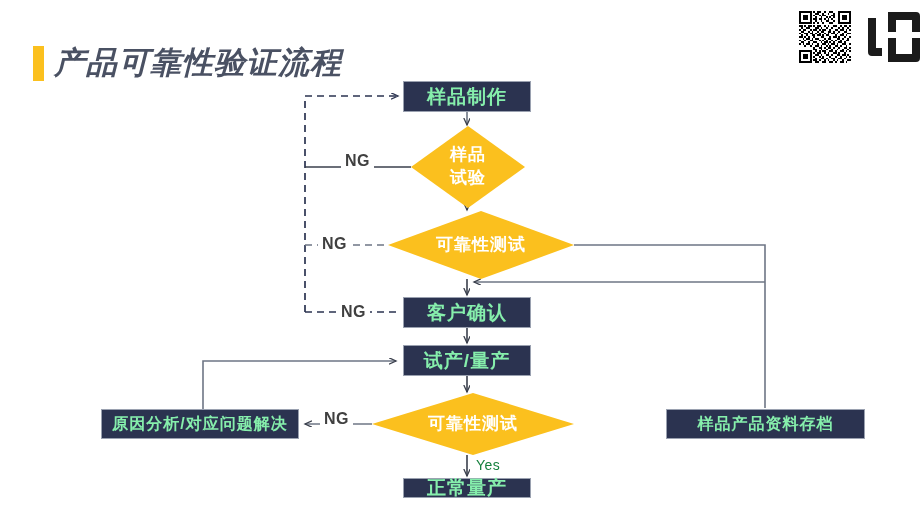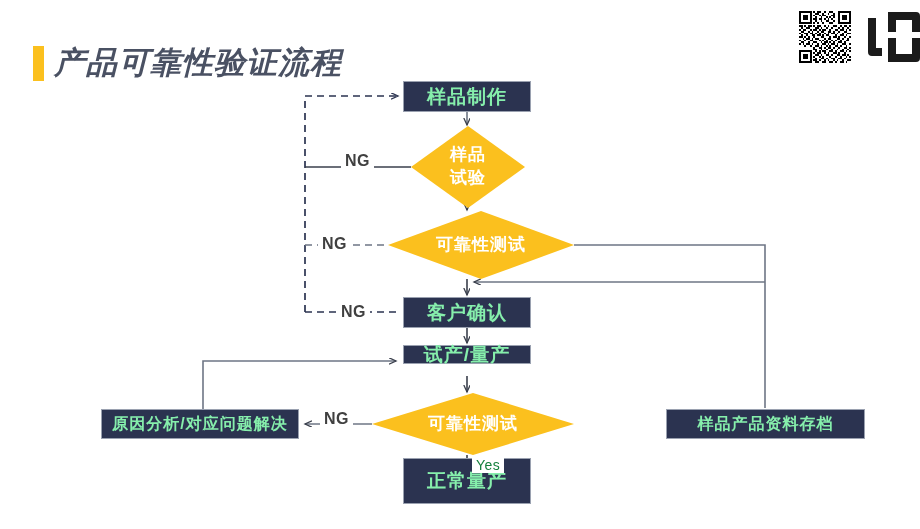--- a/index.html
+++ b/index.html
@@ -108,23 +108,23 @@
     position: relative;
     z-index: 3;
     line-height: 1.35;
   }
 
   
   #node-sample-making   { left: 403px; top: 81px;  width: 128px; height: 31px; }
   #node-sample-test     { left: 411px; top: 126px; width: 114px; height: 82px; }
   #node-reliability-1   { left: 388px; top: 211px; width: 186px; height: 68px; }
   #node-customer-confirm{ left: 403px; top: 297px; width: 128px; height: 31px; text-align: center; }
-  #node-trial-mass      { left: 403px; top: 345px; width: 128px; height: 19px; }
+  #node-trial-mass      { left: 403px; top: 345px; width: 128px; height: 31px; }
   #node-reliability-2   { left: 372px; top: 393px; width: 202px; height: 62px; }
-  #node-normal-mass     { left: 403px; top: 458px; width: 128px; height: 46px; }
+  #node-normal-mass     { left: 403px; top: 478px; width: 128px; height: 20px; }
   #node-root-cause      { left: 101px; top: 409px; width: 198px; height: 30px;
                           font-size: 16px; }
   #node-archive         { left: 666px; top: 409px; width: 199px; height: 30px;
                           font-size: 16px; }
 
   
   .edge-label {
     position: absolute;
     font-size: 16px;
     font-weight: bold;

